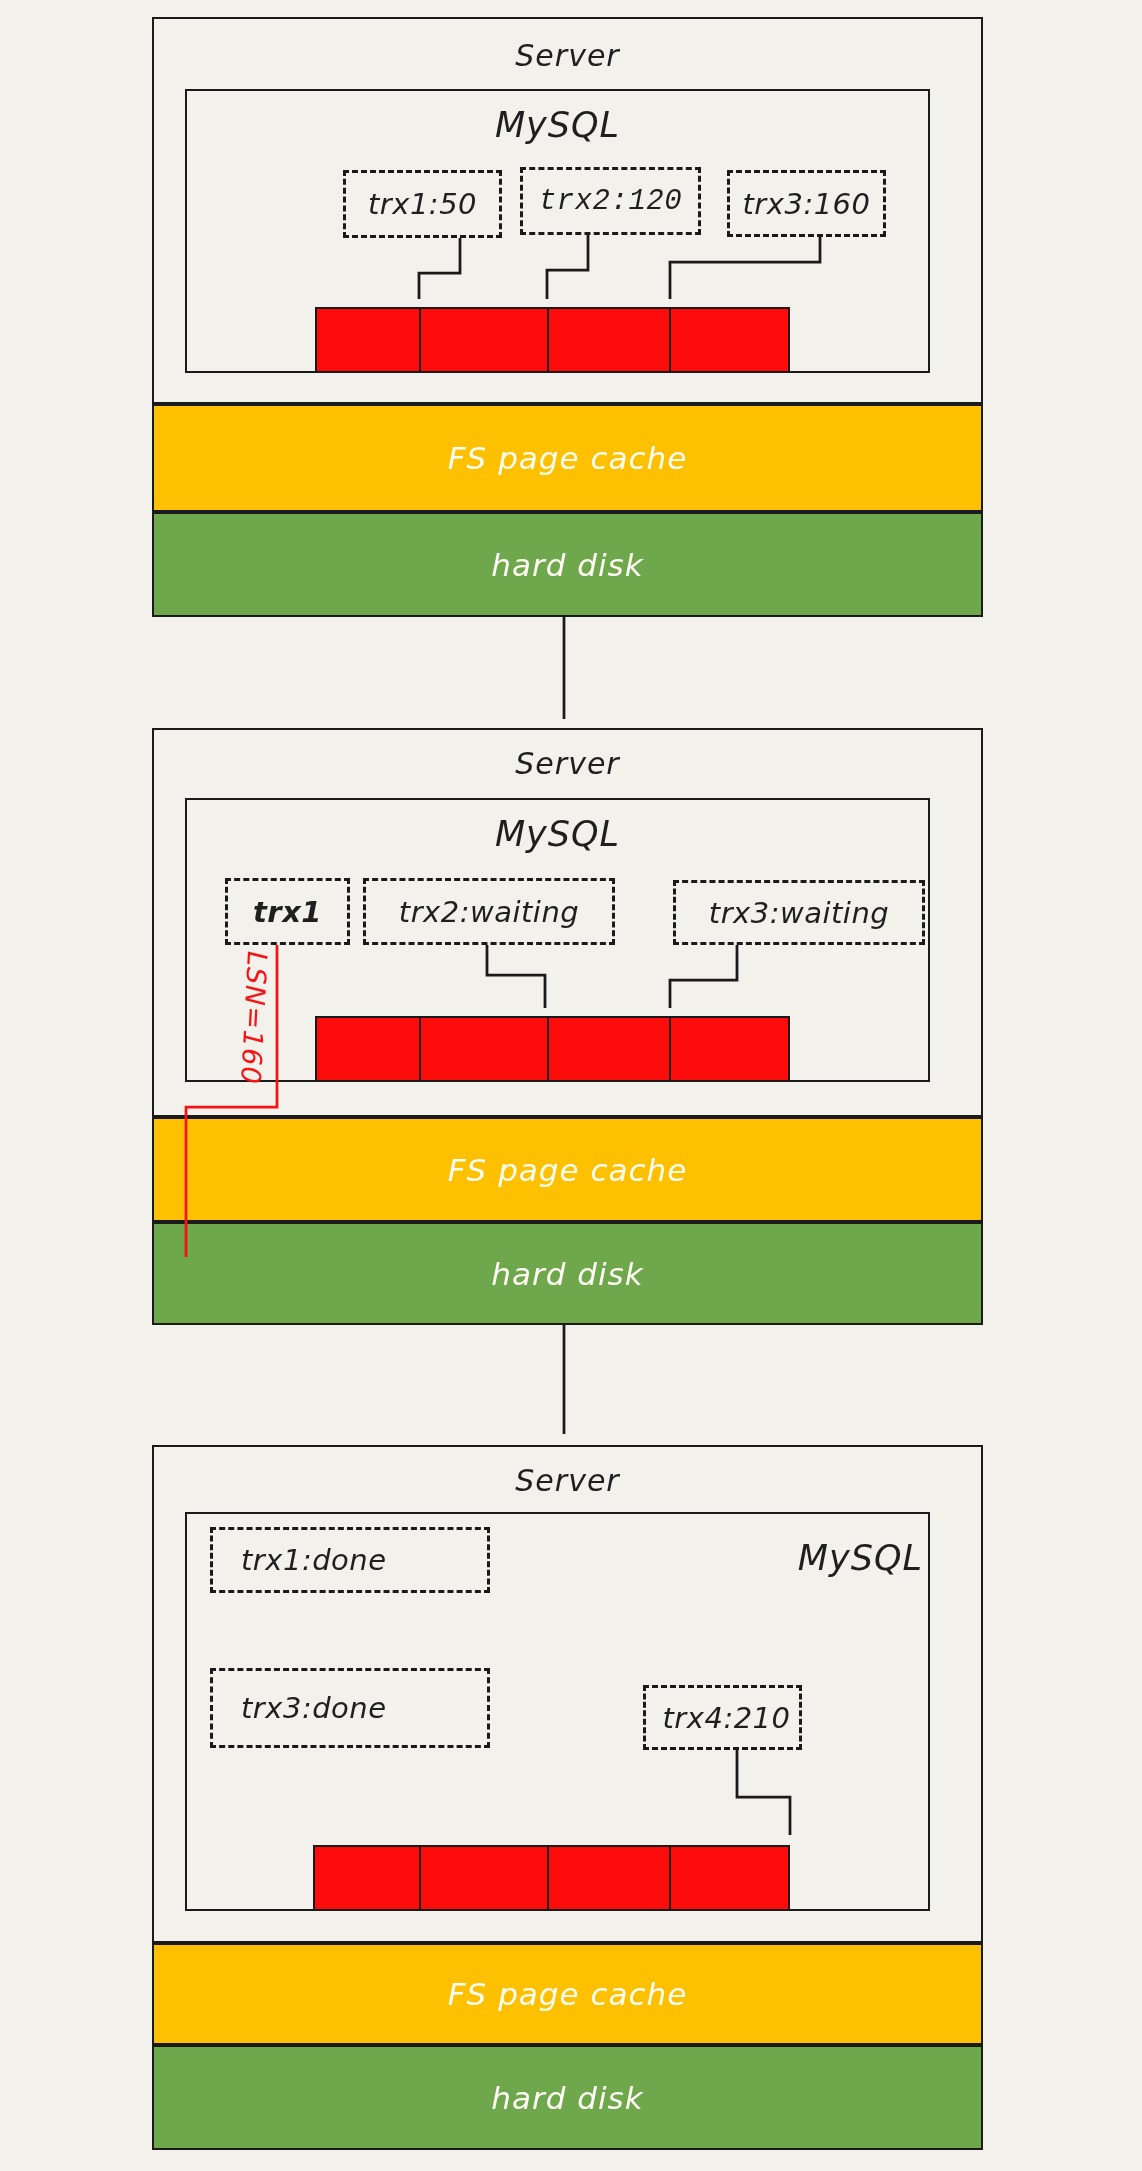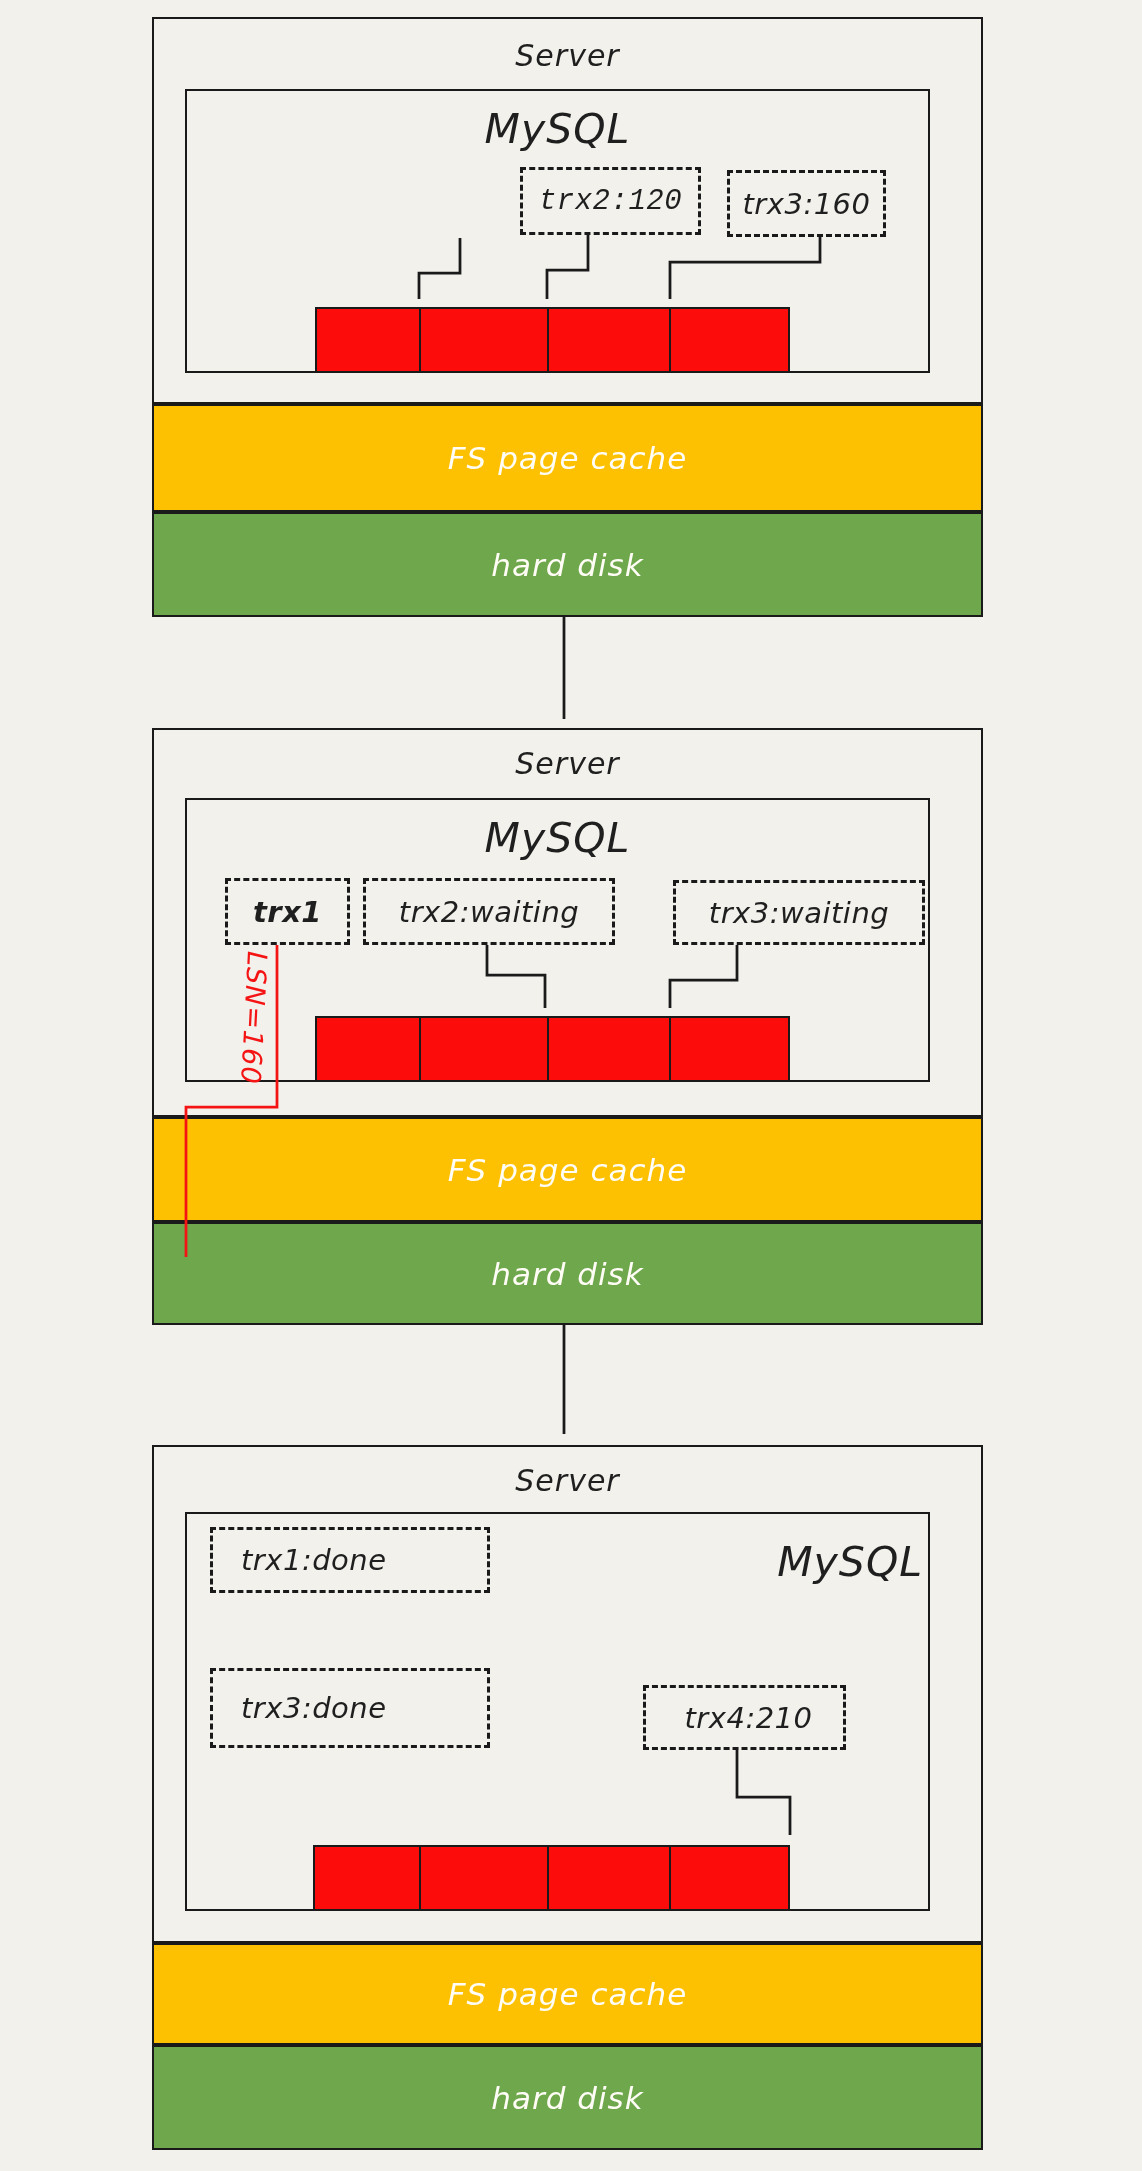--- a/index.html
+++ b/index.html
@@ -14,21 +14,21 @@
   }
   *{margin:0;padding:0;box-sizing:border-box;}
   html,body{background:var(--background);}
   body{font-family:"DejaVu Sans",sans-serif;font-style:italic;color:var(--text);}
   #stage{position:relative;width:1142px;height:2171px;background:var(--background);overflow:hidden;}
 
   .abs{position:absolute;}
   .server-box{border:2.5px solid var(--stroke);background:transparent;}
   .mysql-box{border:2.5px solid var(--stroke);background:transparent;}
   .server-title{text-align:center;font-size:30px;letter-spacing:1px;}
-  .mysql-title{text-align:center;font-size:41px;letter-spacing:1px;}
+  .mysql-title{text-align:center;font-size:35px;letter-spacing:1px;}
   .trx-box{border:3px dashed var(--stroke);display:flex;align-items:center;justify-content:center;
            font-size:29px;letter-spacing:.5px;background:transparent;}
   .trx-box.left-align{justify-content:flex-start;padding-left:28px;}
 
   .log-bar{border:2.5px solid var(--stroke);background:var(--log-buffer-red);display:flex;}
   .log-seg{height:100%;border-right:2.5px solid var(--stroke);}
   .log-seg:last-child{border-right:none;}
 
   .band{border:2.5px solid var(--stroke);display:flex;align-items:center;justify-content:center;
         color:var(--band-text);font-size:31px;letter-spacing:1px;}
@@ -47,20 +47,21 @@
 <body>
 
 <div id="stage">
 
   <div class="abs server-box" style="left:152px;top:17px;width:831px;height:387px;"></div>
   <div class="abs server-title" style="left:152px;top:38px;width:831px;">Server</div>
 
   <div class="abs mysql-box" style="left:185px;top:89px;width:745px;height:284px;"></div>
   <div class="abs mysql-title" style="left:185px;top:105px;width:745px;">MySQL</div>
 
+  <div class="abs trx-box" style="left:343px;top:170px;width:159px;height:68px;">trx1:50</div>
   <div class="abs trx-box" style="left:520px;top:167px;width:181px;height:68px;font-family:Liberation Mono, monospace;">trx2:120</div>
   <div class="abs trx-box" style="left:727px;top:170px;width:159px;height:67px;">trx3:160</div>
 
   <div class="abs log-bar" style="left:315px;top:307px;width:475px;height:66px;">
     <div class="log-seg" style="width:104px;"></div>
     <div class="log-seg" style="width:128px;"></div>
     <div class="log-seg" style="width:122px;"></div>
     <div class="log-seg" style="flex:1;"></div>
   </div>
 
@@ -91,21 +92,21 @@
 
   <div class="abs server-box" style="left:152px;top:1445px;width:831px;height:498px;"></div>
   <div class="abs server-title" style="left:152px;top:1463px;width:831px;">Server</div>
 
   <div class="abs mysql-box" style="left:185px;top:1512px;width:745px;height:399px;"></div>
   <div class="abs mysql-title" style="left:775px;top:1538px;width:148px;text-align:right;">MySQL</div>
 
   <div class="abs trx-box left-align" style="left:210px;top:1527px;width:280px;height:66px;">trx1:done</div>
   <div class="abs trx-box left-align" style="left:210px;top:1668px;width:280px;height:80px;">trx3:done</div>
 
-  <div class="abs trx-box" style="left:643px;top:1685px;width:203px;height:65px;padding-left:8px;">trx4:210</div>
+  <div class="abs trx-box" style="left:643px;top:1685px;width:159px;height:65px;padding-left:8px;">trx4:210</div>
 
   <div class="abs log-bar" style="left:313px;top:1845px;width:477px;height:66px;">
     <div class="log-seg" style="width:106px;"></div>
     <div class="log-seg" style="width:128px;"></div>
     <div class="log-seg" style="width:122px;"></div>
     <div class="log-seg" style="flex:1;"></div>
   </div>
 
   <div class="abs band cache" style="left:152px;top:1943px;width:831px;height:102px;">FS page cache</div>
   <div class="abs band disk" style="left:152px;top:2045px;width:831px;height:105px;">hard disk</div>

